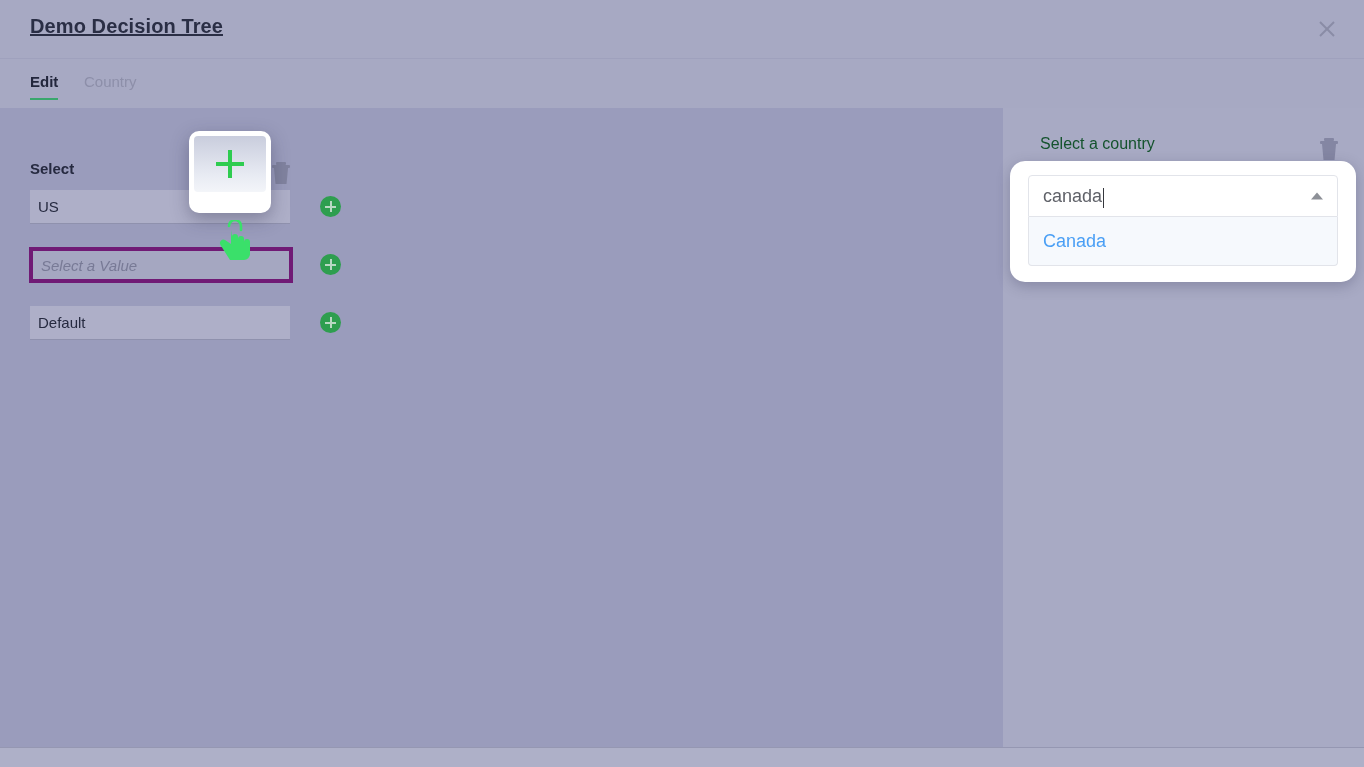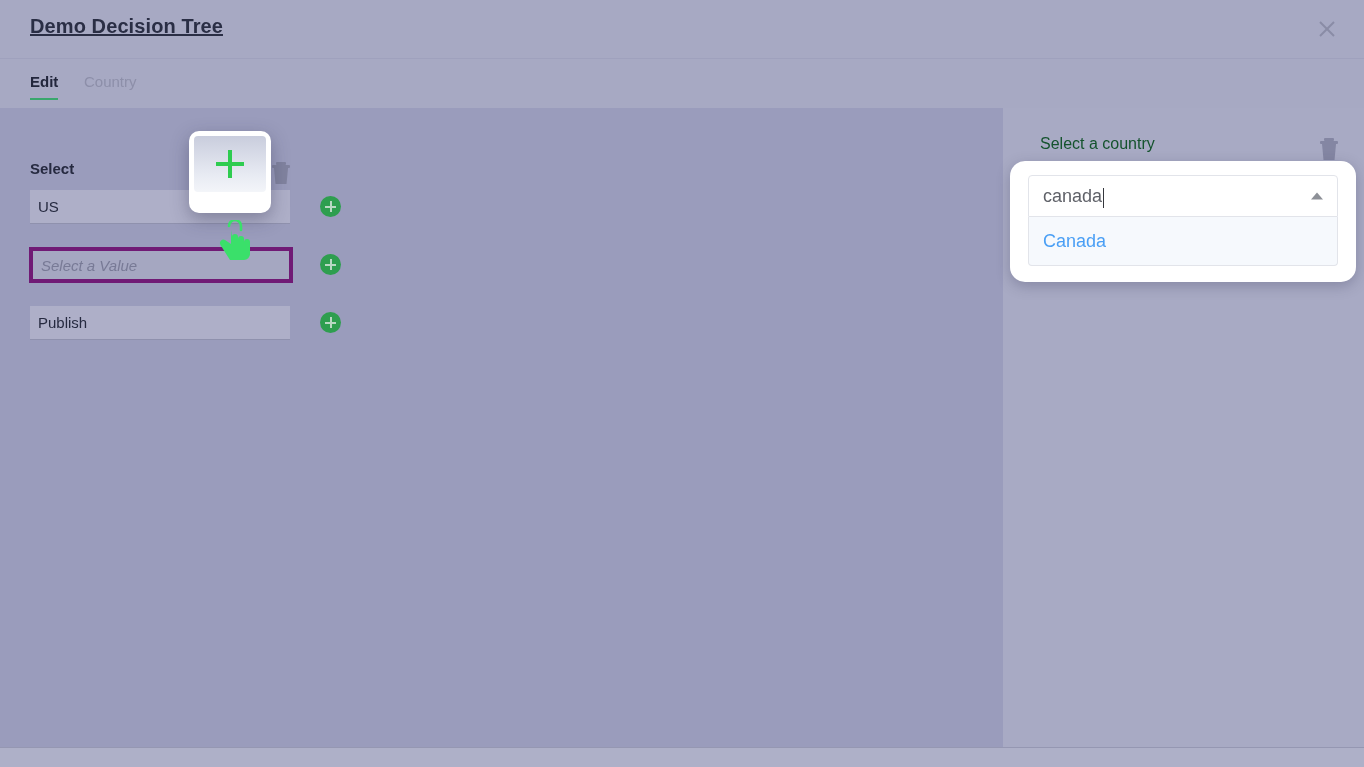--- a/index.html
+++ b/index.html
@@ -306,21 +306,21 @@
 
       <div class="row">
         <div class="row-cell focused">
           <span class="placeholder">Select a Value</span>
         </div>
         <div class="add-btn"></div>
       </div>
 
       <div class="row">
         <div class="row-cell">
-          <span>Publish</span>
+          <span>Default</span>
         </div>
         <div class="add-btn"></div>
       </div>
 
     </div>
   </div>
 
   <div class="float-card">
     <div class="float-card-inner">
       <span class="plus-glyph"></span>

